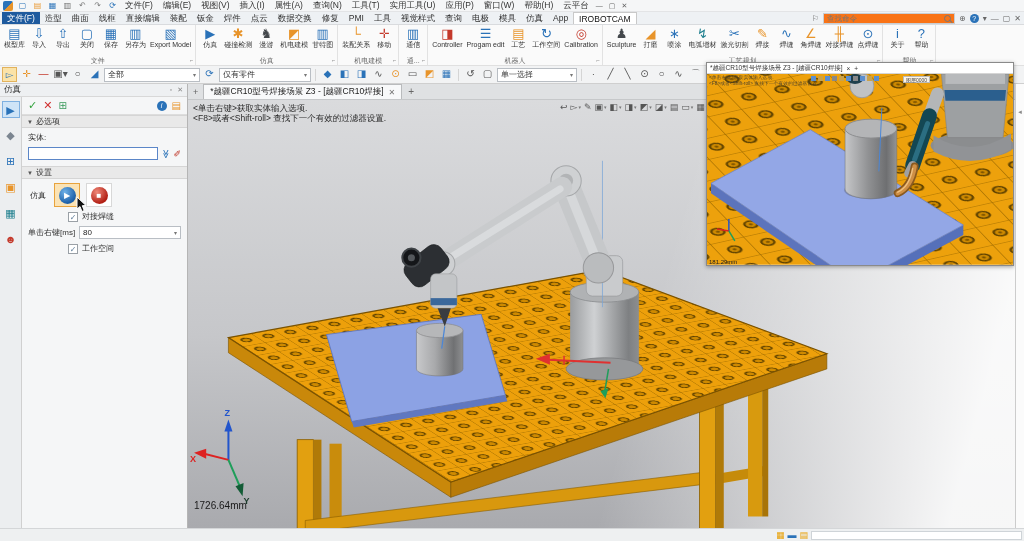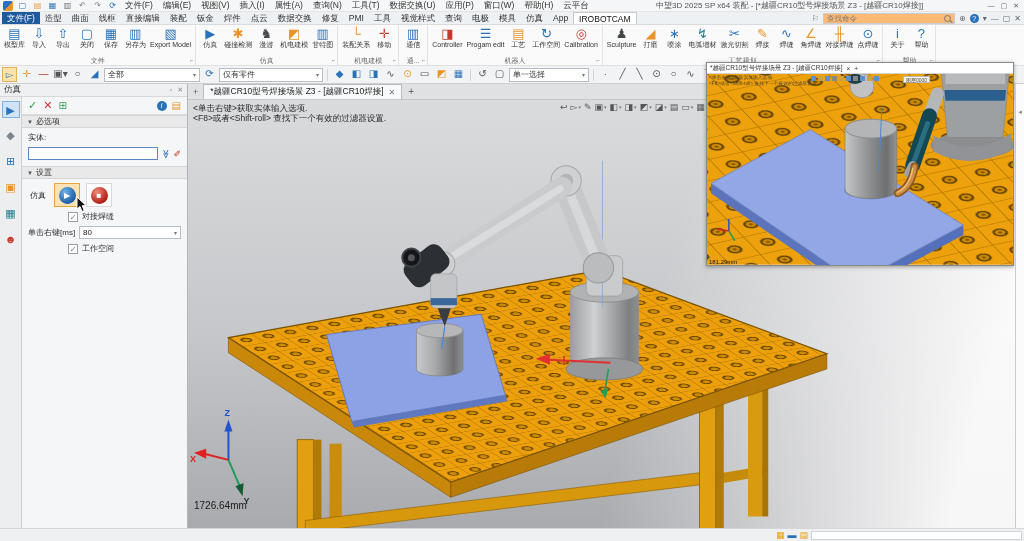--- a/index.html
+++ b/index.html
@@ -15,21 +15,21 @@
   .menu-item { font-size:8.5px; color:#333; padding:0 3px; white-space:nowrap; }
   .win-title { font-size:8px; color:#555; white-space:nowrap; overflow:hidden; margin:0 auto; }
   .winbtns { display:flex; gap:6px; color:#666; font-size:7px; padding-right:2px; }
 
   
   .tabsrow { height:13px; display:flex; align-items:stretch; background:#eef1f4; border-bottom:1px solid #d9dbde; padding-left:2px; }
   .rtab { font-size:8.5px; padding:1px 5px 0; color:#333; white-space:nowrap; }
   .rtab.file { background:#1e5a9e; color:#fff; }
   .rtab.active { background:#fff; border:1px solid #c9c9c9; border-bottom:none; color:#111; }
   .tabsrow-right { margin-left:auto; display:flex; align-items:center; gap:4px; padding-right:3px; }
-  .searchbox { display:flex; align-items:center; width:132px; height:11px; background:#fdba74; border:1px solid #c9cdd2; padding:0 3px; gap:3px; }
+  .searchbox { display:flex; align-items:center; width:132px; height:11px; background:#f97316; border:1px solid #c9cdd2; padding:0 3px; gap:3px; }
   .searchbox input { border:none; outline:none; flex:1; font-size:7.5px; color:#444; background:transparent; width:100%; font-family:inherit; }
   .mag { width:7px; height:7px; border:1px solid #777; border-radius:50%; position:relative; flex:none; }
   .mag::after { content:""; position:absolute; width:4px; height:1px; background:#777; transform:rotate(45deg); right:-3px; bottom:-1px; }
   .mini-glyph { font-size:8px; color:#666; }
   .help-dot { width:9px; height:9px; border-radius:50%; background:#2a72b8; color:#fff; font-size:7px; text-align:center; line-height:9px; }
 
   
   .ribbon { height:41px; display:flex; background:#fafafa; border-bottom:1px solid #e0e0e0; overflow:hidden; }
   .rgroup { display:flex; flex-direction:column; border-right:1px solid #e2e2e2; padding:1px 2px 0; }
   .ritems { display:flex; flex:1; align-items:flex-start; }
@@ -149,26 +149,25 @@
     <span class="qicon gray">↶</span>
     <span class="qicon gray">↷</span>
     <span class="qicon">⟳</span>
     <span class="menu-item">文件(F)</span>
     <span class="menu-item">编辑(E)</span>
     <span class="menu-item">视图(V)</span>
     <span class="menu-item">插入(I)</span>
     <span class="menu-item">属性(A)</span>
     <span class="menu-item">查询(N)</span>
     <span class="menu-item">工具(T)</span>
-    <span class="menu-item">数据交换(U)</span>
+    <span class="menu-item">实用工具(U)</span>
     <span class="menu-item">应用(P)</span>
     <span class="menu-item">窗口(W)</span>
     <span class="menu-item">帮助(H)</span>
     <span class="menu-item">云平台</span>
-    <span class="win-title">中望3D 2025 SP x64      装配 - [*越疆CR10型号焊接场景 Z3 - [越疆CR10焊接]]</span>
     <span class="winbtns">
       <span>—</span>
       <span>▢</span>
       <span>✕</span>
     </span>
   </div>
 
   <div class="tabsrow">
     <span class="rtab file">文件(F)</span>
     <span class="rtab">造型</span>
@@ -376,21 +375,21 @@
     <span class="qb-icon orange">✛</span>
     <span class="qb-icon red">—</span>
     <span class="qb-icon">▣▾</span>
     <span class="qb-icon">○</span>
     <span class="qb-icon blue">◢</span>
     <span class="qb-select" style="width:96px">
         <span>全部</span>
         <span class="caret">▾</span>
       </span>
     <span class="qb-icon blue">⟳</span>
-    <span class="qb-select" style="width:104px">
+    <span class="qb-select" style="width:92px">
         <span>仅有零件</span>
         <span class="caret">▾</span>
       </span>
     <span class="qb-sep"></span>
     <span class="qb-icon blue">◆</span>
     <span class="qb-icon blue">◧</span>
     <span class="qb-icon blue">◨</span>
     <span class="qb-icon">∿</span>
     <span class="qb-icon orange">⊙</span>
     <span class="qb-icon">▭</span>

